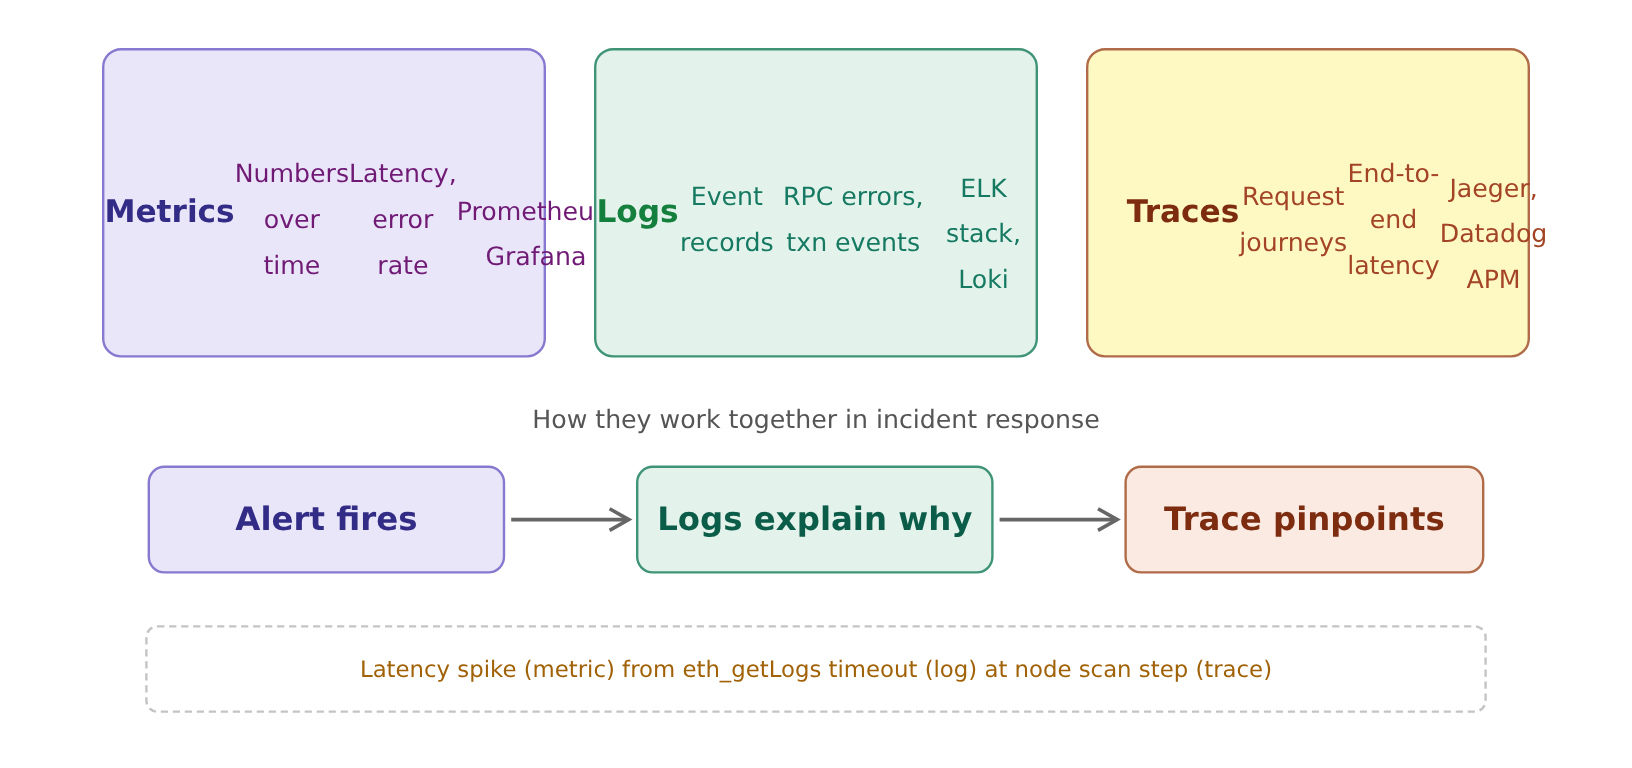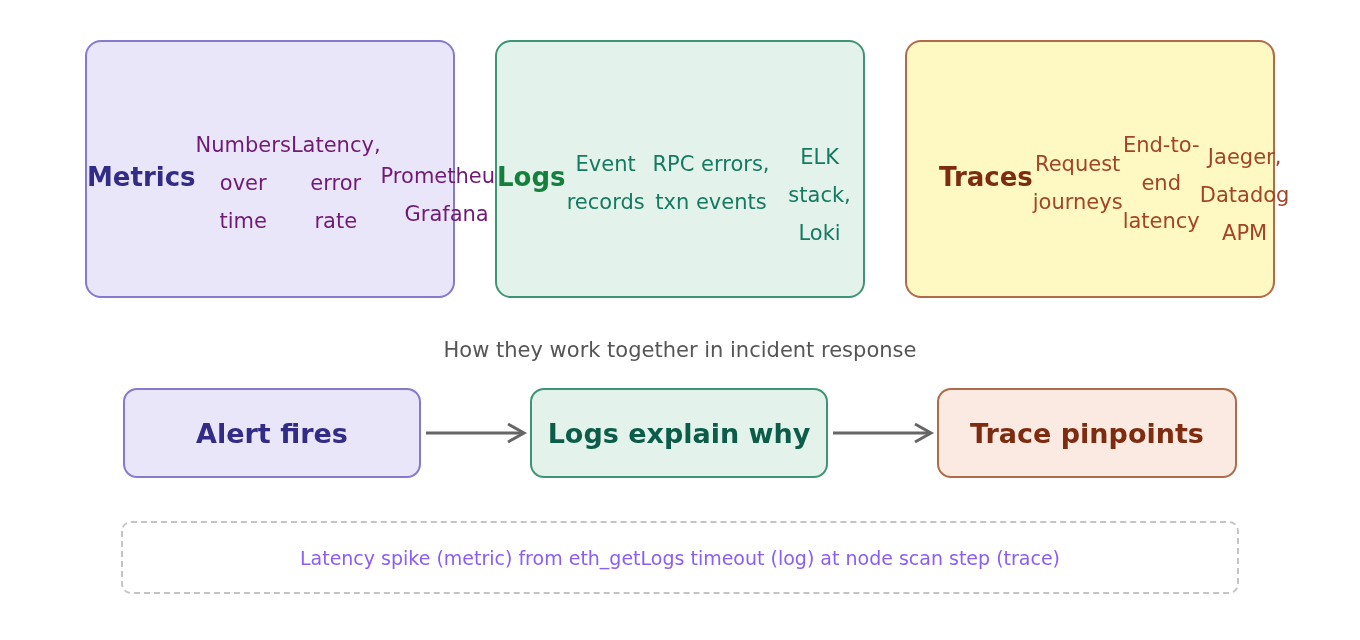--- a/index.html
+++ b/index.html
@@ -85,21 +85,21 @@
     height: 73px;
     margin: 43px auto 0 auto;
     border: 2px dashed #c4c4c4;
     border-radius: 10px;
     display: flex;
     align-items: center;
     justify-content: center;
   }
   .caption-text {
     font-size: 19px;
-    color: #8b5cf6;
+    color: #a16207;
     text-align: center;
   }
 </style>
 </head>
 <body>
 
 <div class="cards-row">
 
   <div class="card card--metrics">
     <div class="card-title">Metrics</div>

